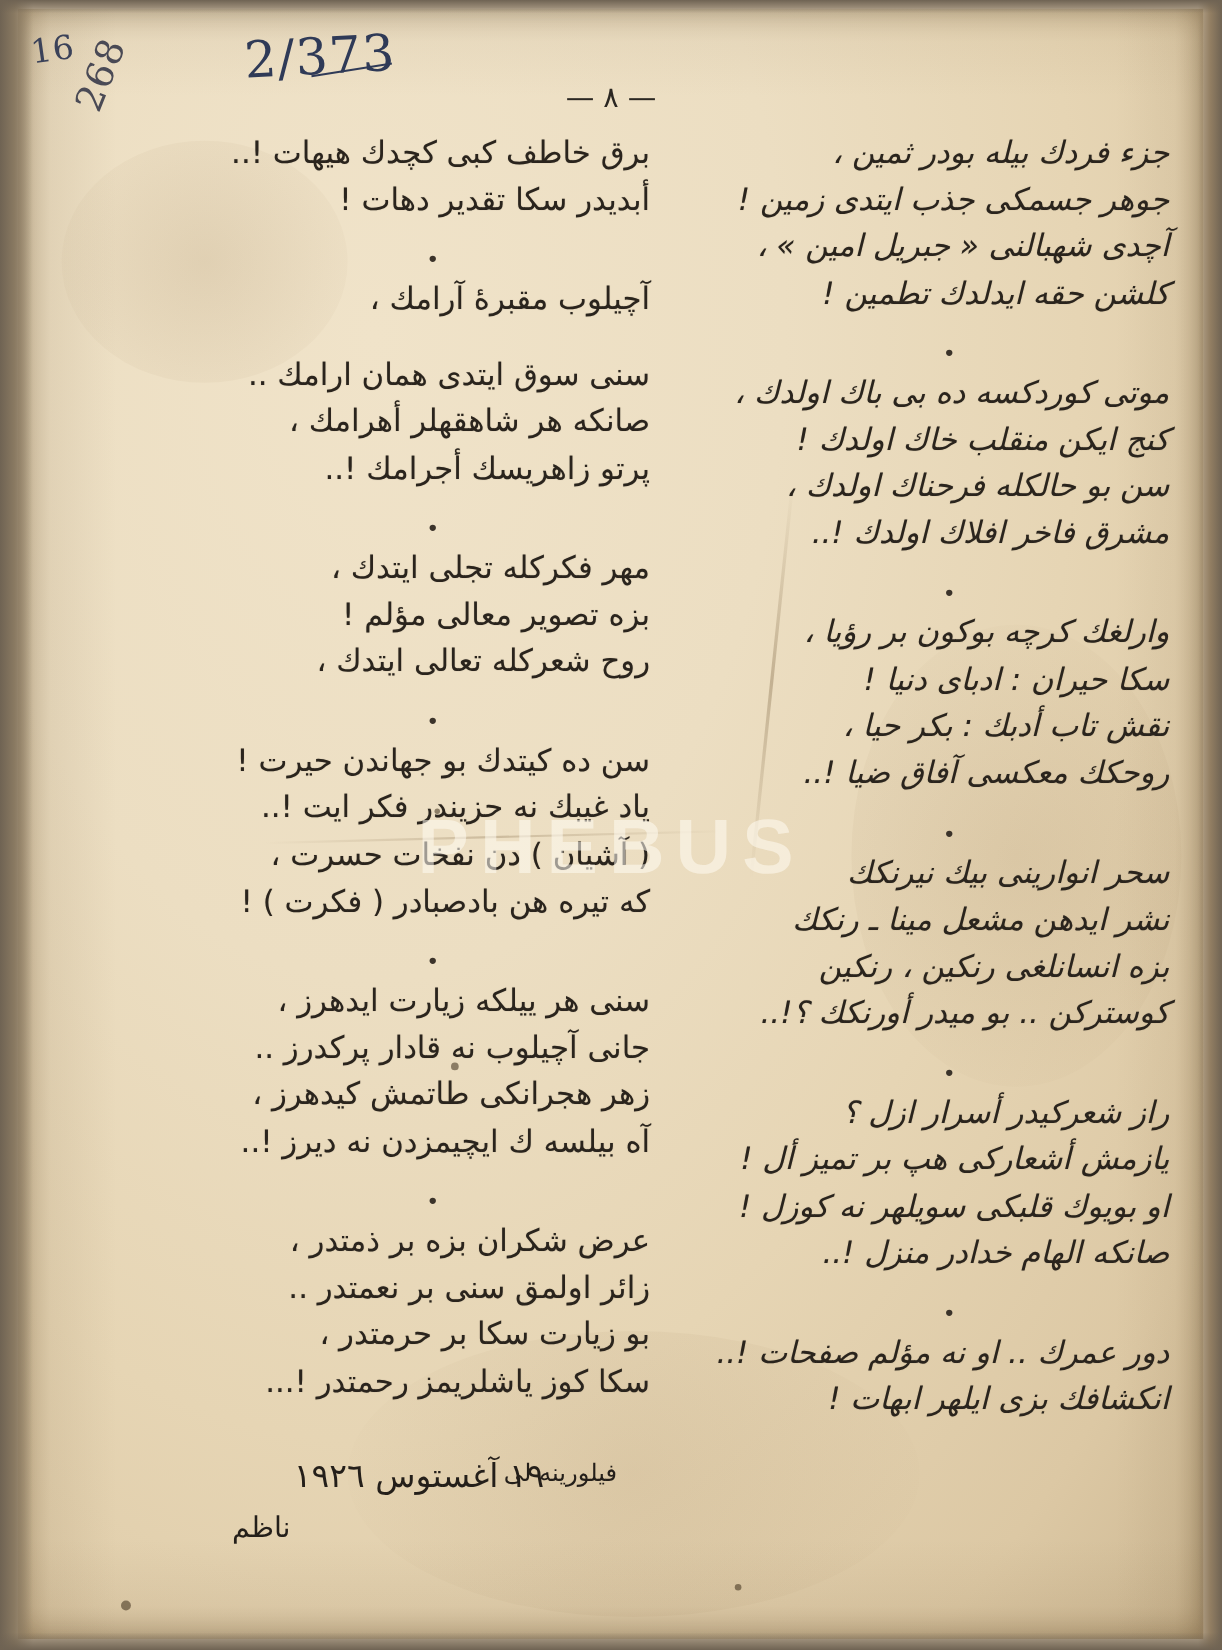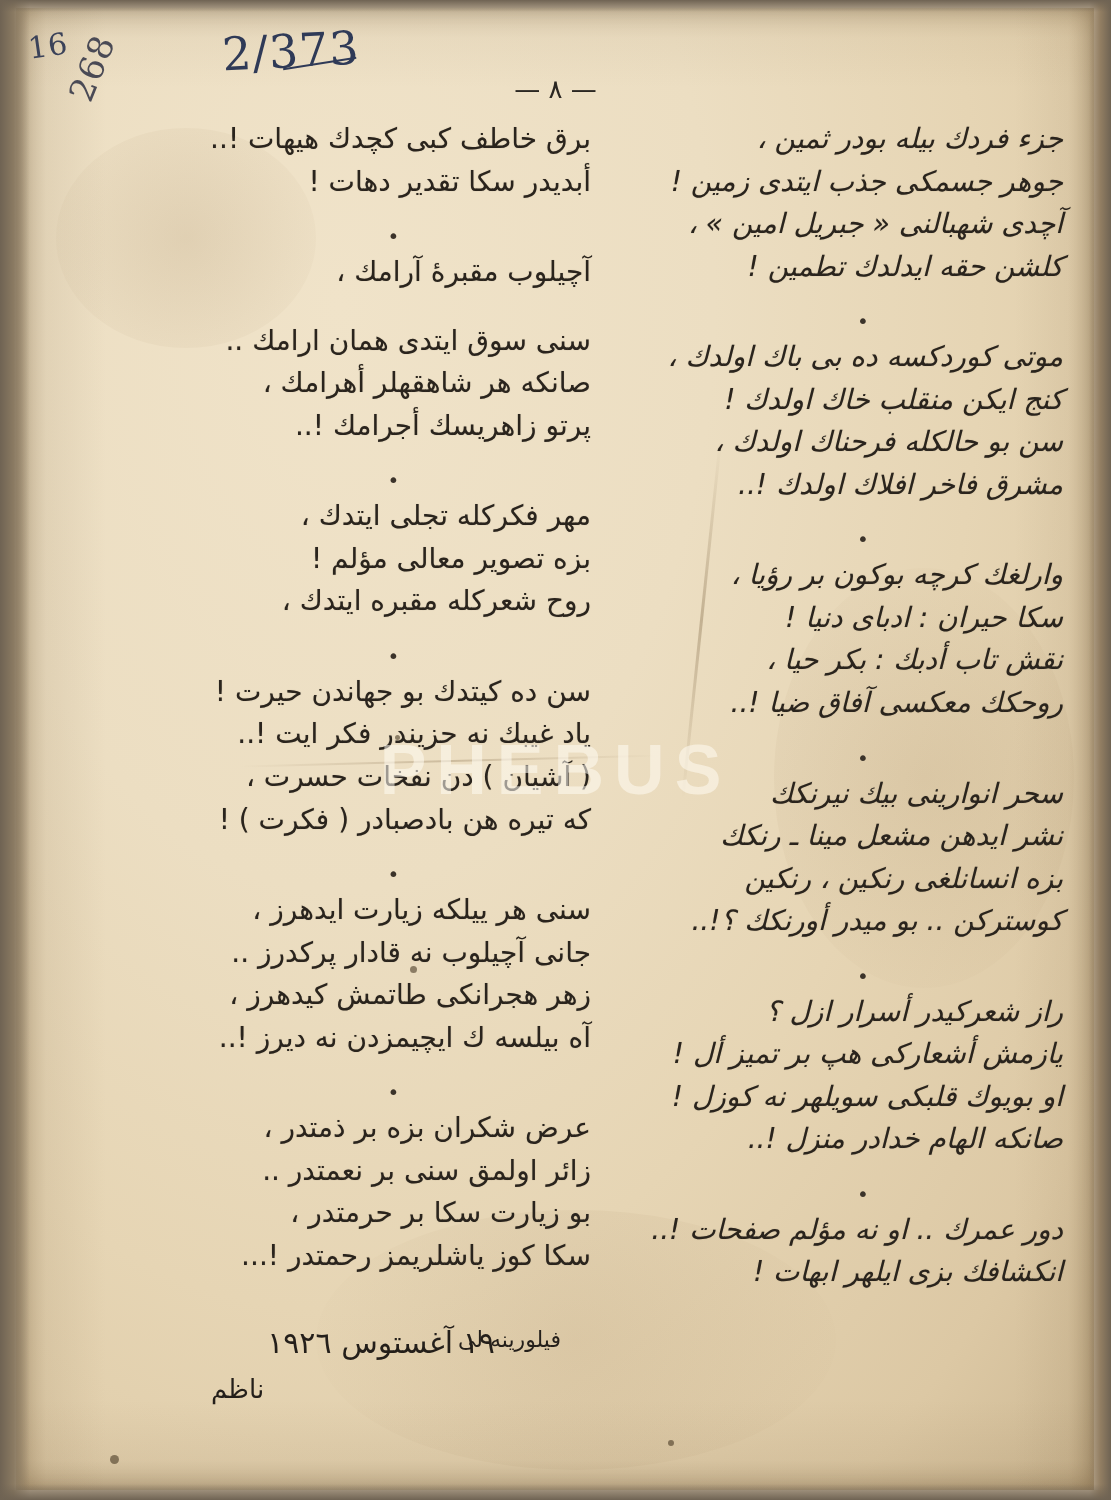--- a/index.html
+++ b/index.html
@@ -303,21 +303,21 @@
     <div class="stanza">
       <div class="line">سنى سوق ايتدى همان ارامك ..</div>
       <div class="line">صانكه هر شاهقهلر أهرامك ،</div>
       <div class="line">پرتو زاهريسك أجرامك !..</div>
     </div>
     <div class="sep">•</div>
 
     <div class="stanza">
       <div class="line">مهر فكركله تجلى ايتدك ،</div>
       <div class="line">بزه تصوير معالى مؤلم !</div>
-      <div class="line">روح شعركله مقبره ايتدك ،</div>
+      <div class="line">روح شعركله تعالى ايتدك ،</div>
     </div>
     <div class="sep">•</div>
 
     <div class="stanza">
       <div class="line">سن ده كيتدك بو جهاندن حيرت !</div>
       <div class="line">ياد غيبك نه حزيندر فكر ايت !..</div>
       <div class="line">( آشيان ) دن نفخات حسرت ،</div>
       <div class="line">كه تيره هن بادصبادر ( فكرت ) !</div>
     </div>
     <div class="sep">•</div>

